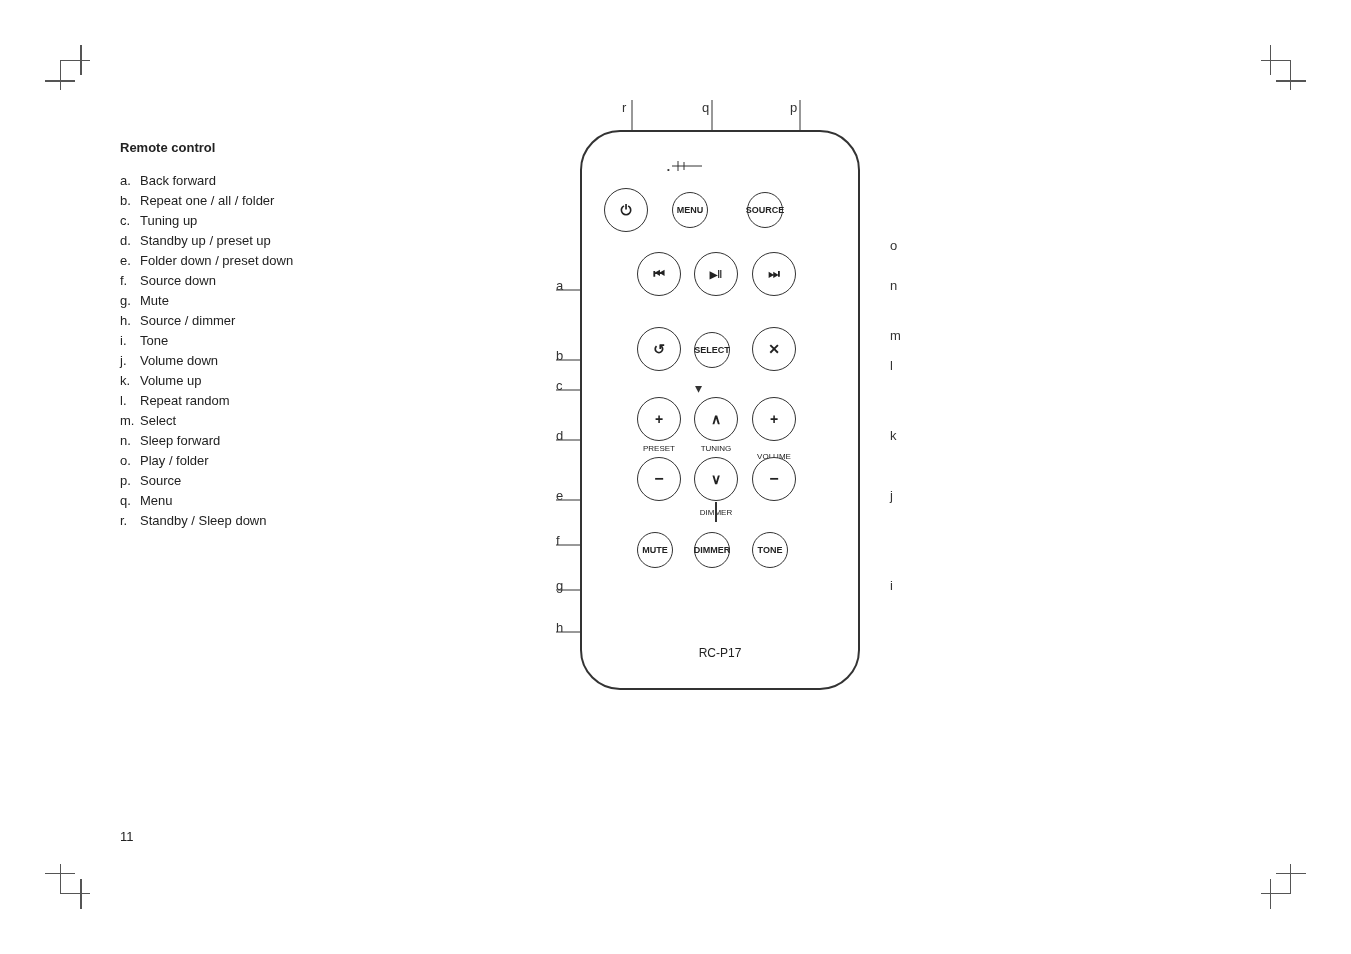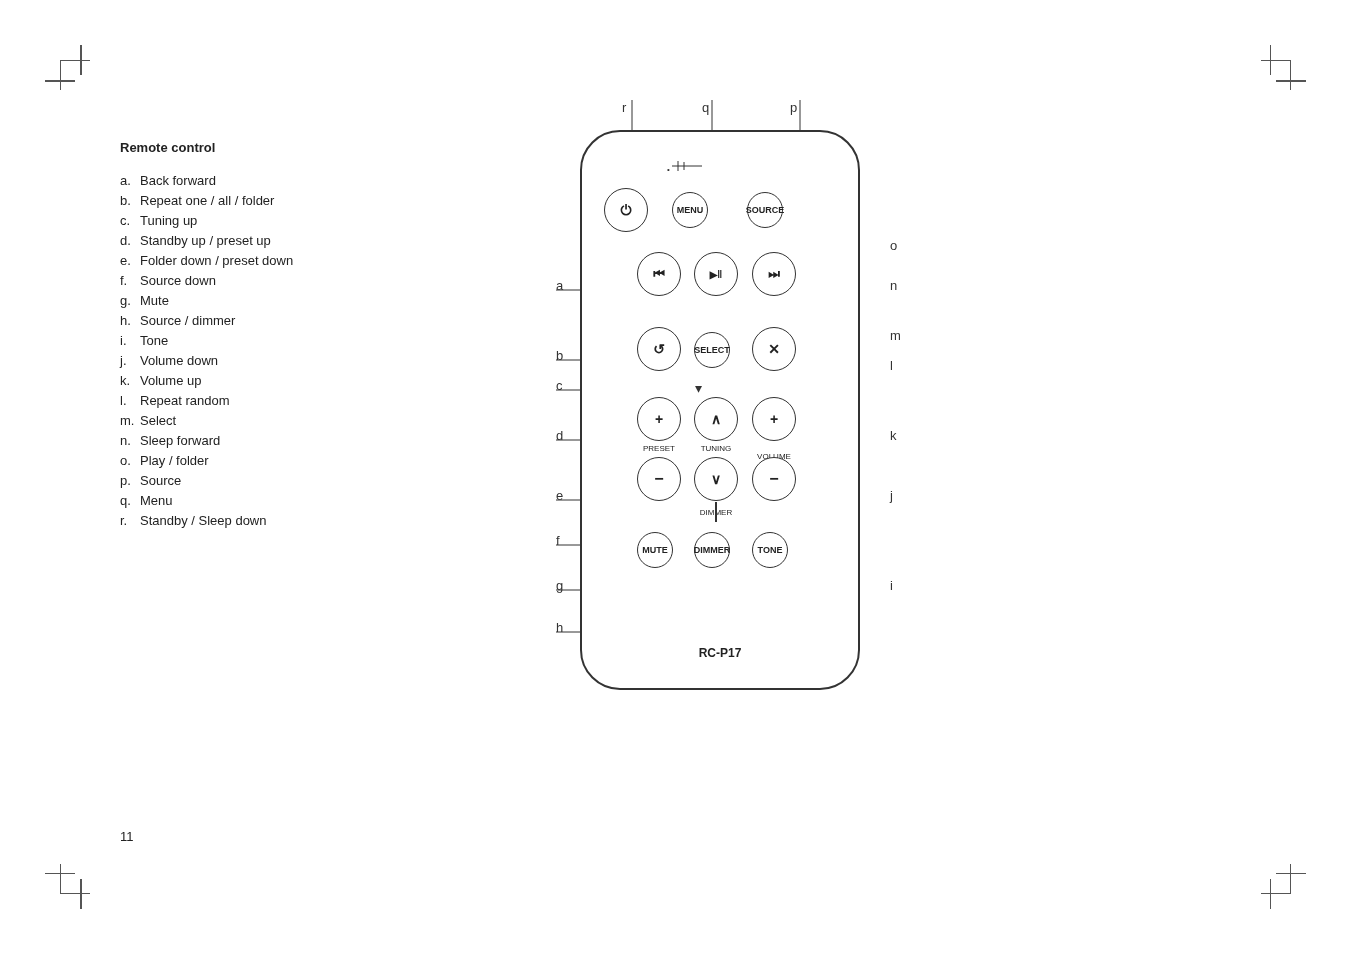--- a/index.html
+++ b/index.html
@@ -131,21 +131,21 @@
       color: #333;
     }
 
     
     .rc-label {
       position: absolute;
       bottom: 28px;
       left: 50%;
       transform: translateX(-50%);
       font-size: 12px;
-      font-weight: bold;
+      font-weight: normal;
       color: #222;
     }
 
     
     .outer-label {
       position: absolute;
       font-size: 13px;
       color: #333;
     }
 

